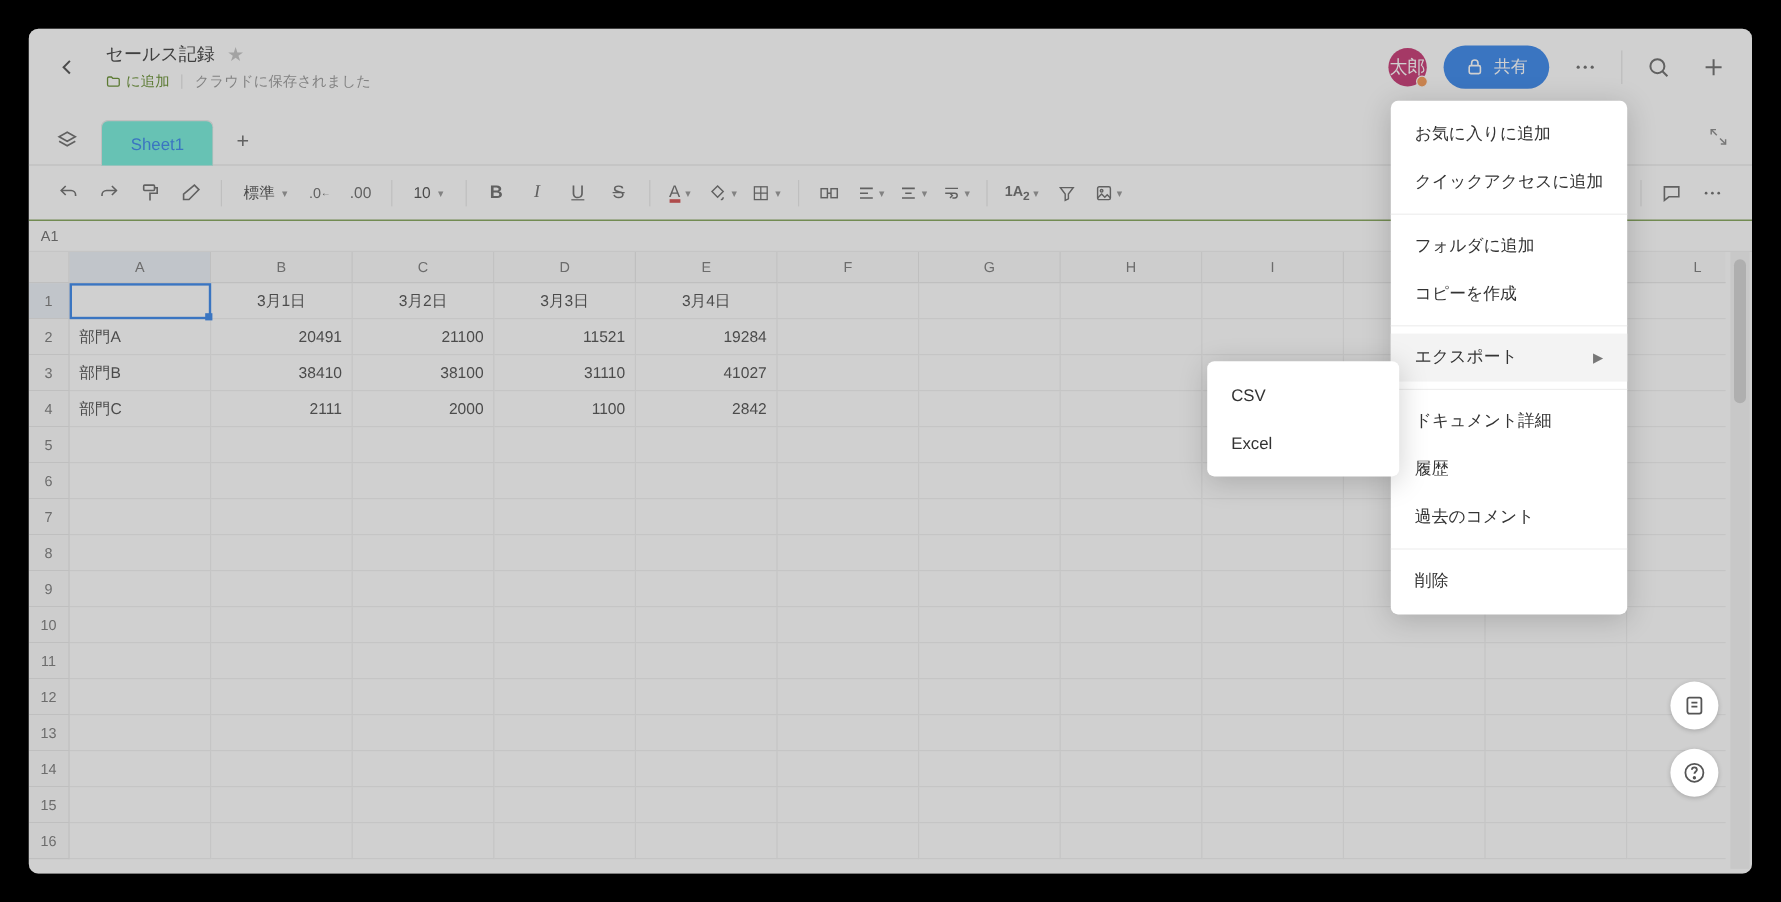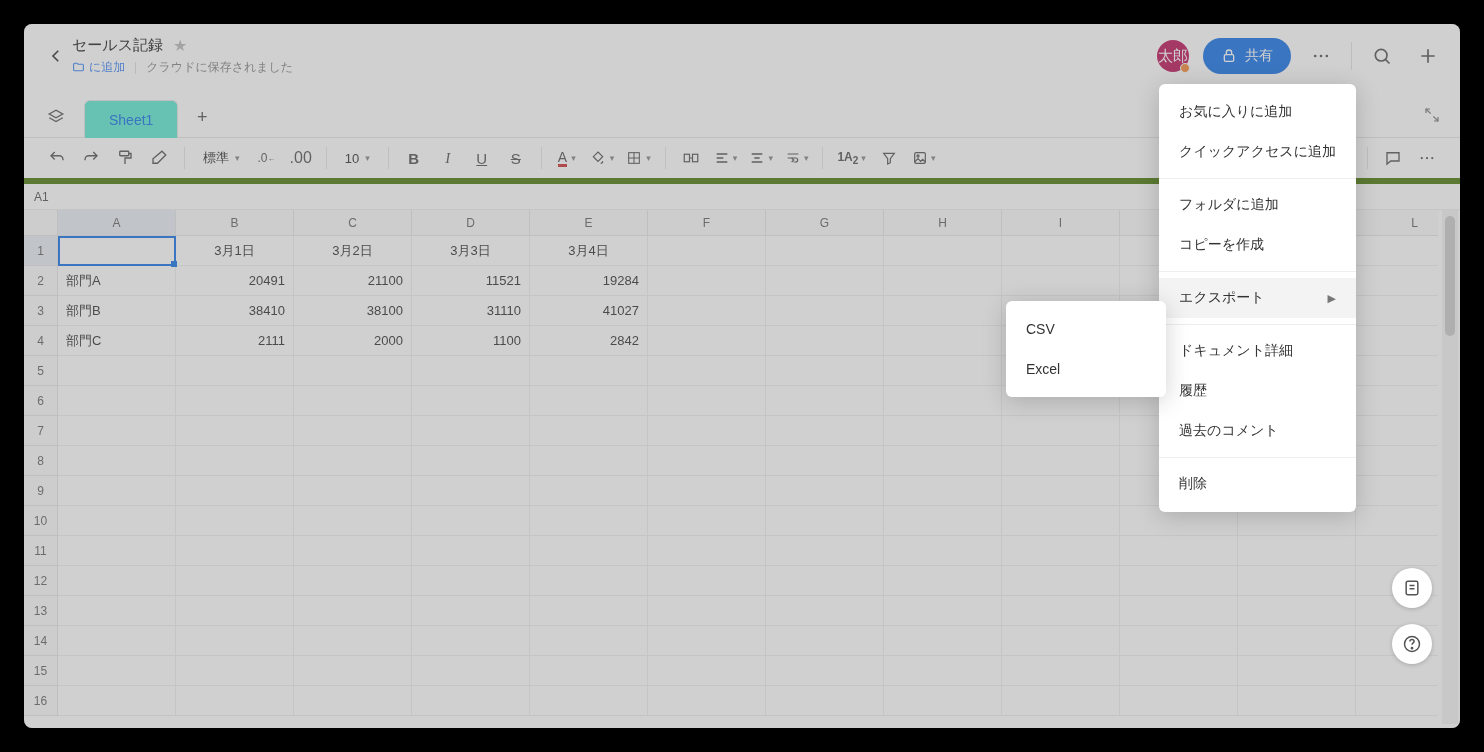--- a/index.html
+++ b/index.html
@@ -4,44 +4,44 @@
 <style>
 *{margin:0;padding:0;box-sizing:border-box;font-family:"Hiragino Sans","Yu Gothic",Arial,sans-serif;}
 body{background:#000;display:flex;justify-content:center;align-items:flex-start;}
 .app{width:1484px;height:752px;background:#000;position:relative;overflow:hidden;}
 .frame{position:absolute;top:24px;left:24px;right:24px;bottom:24px;background:#fff;border-radius:8px;overflow:hidden;}
 .overlay{position:absolute;inset:0;background:rgba(120,120,120,0.35);pointer-events:none;z-index:3;}
 
 
 .hdr{position:absolute;top:0;left:0;right:0;height:64px;display:flex;align-items:center;padding:0 20px;}
 .back{width:24px;height:24px;display:flex;align-items:center;justify-content:center;color:#333;cursor:pointer;}
-.title-wrap{margin-left:4px;display:flex;flex-direction:column;gap:4px;}
+.title-wrap{margin-left:20px;display:flex;flex-direction:column;gap:4px;}
 .title-row{display:flex;align-items:center;gap:10px;}
 .title{font-size:15px;color:#222;}
 .star{color:#bbb;font-size:16px;cursor:pointer;}
 .sub-row{display:flex;align-items:center;gap:10px;font-size:12px;color:#888;}
-.folder-link{color:#3b82f6;display:flex;align-items:center;gap:4px;cursor:pointer;}
+.folder-link{color:#4d7c0f;display:flex;align-items:center;gap:4px;cursor:pointer;}
 .divider-v{width:1px;height:12px;background:#ddd;}
 .hdr-right{position:absolute;right:16px;top:0;height:64px;display:flex;align-items:center;gap:14px;}
 .avatar{width:32px;height:32px;border-radius:50%;background:#be185d;color:#fff;font-size:15px;display:flex;align-items:center;justify-content:center;position:relative;cursor:pointer;margin-left:44px;}
 .avatar::after{content:"";position:absolute;bottom:-1px;right:-1px;width:8px;height:8px;border-radius:50%;background:#f48a3b;border:1.5px solid #fff;}
 .share-btn{background:#1a73e8;color:#fff;height:36px;padding:0 18px;border-radius:18px;display:flex;align-items:center;gap:8px;font-size:14px;cursor:pointer;}
 .iconbtn{width:32px;height:32px;display:flex;align-items:center;justify-content:center;color:#555;cursor:pointer;}
 .sep-v{width:1px;height:28px;background:#e2e2e2;}
 
 
 .tabs{position:absolute;top:72px;left:0;right:0;height:42px;display:flex;align-items:flex-end;padding:0 18px;border-bottom:1px solid #e5e5e5;}
 .tab-layers{width:28px;height:28px;display:flex;align-items:center;justify-content:center;color:#555;cursor:pointer;margin-bottom:6px;margin-right:14px;}
 .tab{height:38px;padding:0 24px;display:flex;align-items:center;font-size:14px;cursor:pointer;border:1px solid transparent;border-bottom:none;}
 .tab.active{color:#1a73e8;border-color:#e5e5e5;border-radius:6px 6px 0 0;background:#5eead4;position:relative;top:1px;}
 .tab-add{width:28px;height:28px;display:flex;align-items:center;justify-content:center;color:#555;cursor:pointer;margin-left:10px;margin-bottom:6px;font-size:18px;}
 .expand-ic{position:absolute;right:20px;bottom:10px;color:#777;cursor:pointer;}
 
 
-.tbar{position:absolute;top:114px;left:0;right:0;height:46px;border-bottom:6px solid #4d7c0f;display:flex;align-items:center;padding:0 18px;gap:4px;}
+.tbar{position:absolute;top:114px;left:0;right:0;height:46px;border-bottom:1px solid #4d7c0f;display:flex;align-items:center;padding:0 18px;gap:4px;}
 .tbtn{min-width:30px;height:30px;display:flex;align-items:center;justify-content:center;color:#555;cursor:pointer;padding:0 4px;}
 .tsel{display:flex;align-items:center;gap:6px;font-size:13px;color:#333;padding:0 8px;cursor:pointer;}
 .tsep{width:1px;height:22px;background:#e5e5e5;margin:0 6px;}
 .caret{font-size:9px;color:#888;}
 
 
 .name-row{position:absolute;top:160px;left:0;right:0;height:26px;display:flex;align-items:center;padding:0 10px;border-bottom:1px solid #eee;}
 .name-box{font-size:12px;color:#555;}
 
 
@@ -171,21 +171,21 @@
           <svg width="18" height="18" viewBox="0 0 24 24" fill="none" stroke="currentColor" stroke-width="1.8">
             <path d="M16 3l5 5-11 11H4v-6L16 3z"></path>
           </svg>
         </div>
     <span class="tsep"></span>
     <div class="tsel">
           <span>標準</span>
           <span class="caret">▾</span>
         </div>
     <div class="tbtn" style="font-size:12px;">.0<sub style="font-size:8px;">←</sub></div>
-    <div class="tbtn" style="font-size:16px;">.00</div>
+    <div class="tbtn" style="font-size:13px;">.00</div>
     <span class="tsep"></span>
     <div class="tsel">
           <span>10</span>
           <span class="caret">▾</span>
         </div>
     <span class="tsep"></span>
     <div class="tbtn">
           <b style="font-size:15px;">B</b>
         </div>
     <div class="tbtn">

